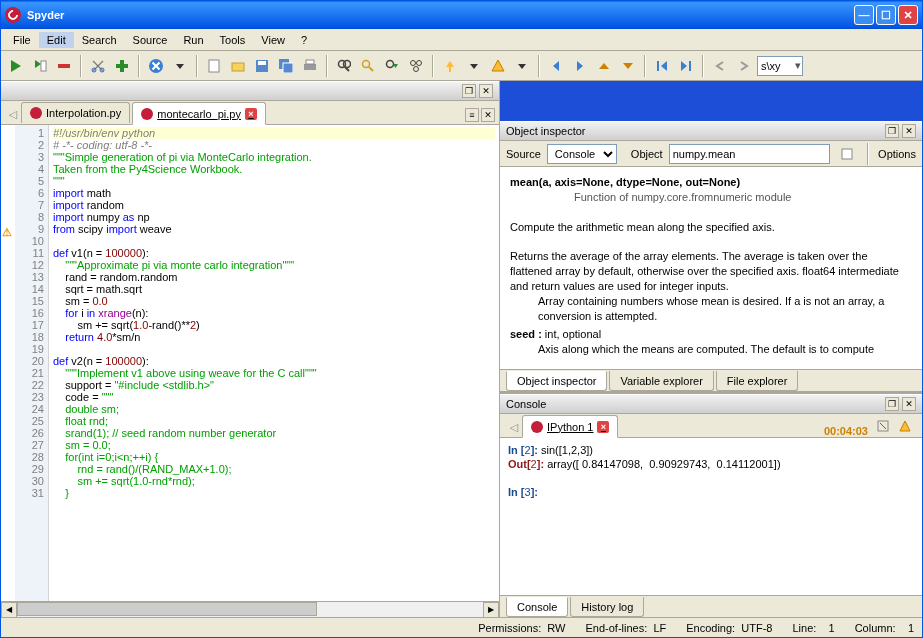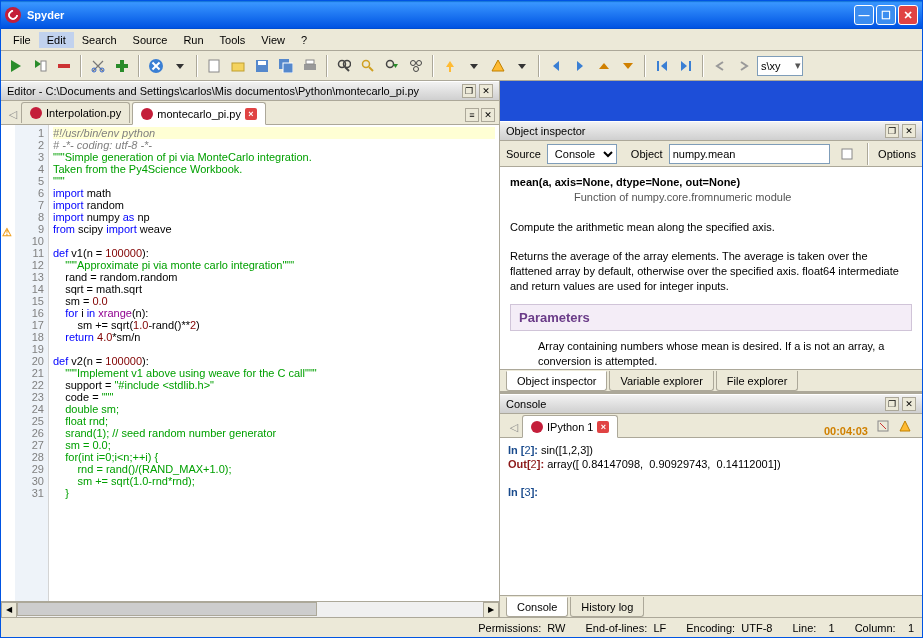--- a/index.html
+++ b/index.html
@@ -19,21 +19,21 @@
 .tsep { width:2px; height:22px; border-left:1px solid #aca899; border-right:1px solid #fff; margin:0 3px; }
 .tinput { height:20px; border:1px solid #7f9db9; background:#fff; padding:0 3px; font-size:11px; width:46px; }
 .body { flex:1; display:flex; overflow:hidden; }
 .left { width:499px; display:flex; flex-direction:column; border-right:1px solid #aca899; }
 .right { flex:1; display:flex; flex-direction:column;margin-top:40px; }
 .panetitle { height:20px; background:linear-gradient(#f2f2f2,#cfcfcf); border-top:1px solid #fff; border-bottom:1px solid #aca899; display:flex; align-items:center; padding:0 6px; font-size:11px; }
 .panecontrols { margin-left:auto; display:flex; gap:3px; }
 .pnctl { width:14px; height:14px; border:1px solid #aca899; background:#ece9d8; cursor:pointer; display:flex; align-items:center; justify-content:center; line-height:1; font-size:9px; }
 .tabbar { height:24px; display:flex; align-items:flex-end; background:#ece9d8; padding:0 4px; gap:0; border-bottom:1px solid #aca899; }
 .tab { height:21px; padding:0 8px; background:#ece9d8; border:1px solid #aca899; border-bottom:none; border-radius:3px 3px 0 0; display:flex; align-items:center; gap:4px; cursor:pointer; margin-right:2px; position:relative; }
-.tab.active { background:#fff; height:23px; z-index:2; border-bottom:1px solid #fff; margin-bottom:-1px; }
+.tab.active { background:#fff; height:23px; z-index:2; border-bottom:1px solid #fff; margin-bottom:-1px;text-decoration:underline; }
 .tabclose { width:12px; height:12px; border-radius:2px; background:#e04343; color:#fff; font-size:9px; font-weight:bold; display:flex; align-items:center; justify-content:center; cursor:pointer; }
 .tabicon { width:12px; height:12px; border-radius:50%; background:#c41e3a; }
 .editor { flex:1; background:#fff; display:flex; overflow:hidden; font-family:'Courier New',monospace; font-size:12px; position:relative; }
 .gutter { width:34px; background:#eef3f9; text-align:right; padding:2px 4px 2px 2px; color:#808080; border-right:1px solid #d4d4d4; user-select:none; }
 .code { flex:1; padding:2px 4px; white-space:pre; overflow:hidden; }
 .hl-line { background:#ffffd4; display:inline-block; width:100%; }
 .c-comment { color:#808080; font-style:italic; }
 .c-str { color:#00a000; }
 .c-kw { color:#0000ff; }
 .c-num { color:#800000; }
@@ -260,21 +260,20 @@
         </svg>
       </div>
     <input class="tinput" value="s\xy" style="">
     <span style="margin-left:-10px;color:#555">▾</span>
   </div>
 
   <div class="body">
 
     <div class="left">
       <div class="panetitle">
-        <span>Editor - C:\Documents and Settings\carlos\Mis documentos\Python\montecarlo_pi.py</span>
         <div class="panecontrols">
           <div class="pnctl">❐</div>
           <div class="pnctl">✕</div>
         </div>
       </div>
       <div class="tabbar">
         <div class="tabprev">◁</div>
         <div id="editor-tabs" style="display:flex">
             <div class="tab">
               <div class="tabicon"></div>
@@ -393,21 +392,20 @@
         <span style="cursor:pointer">Options</span>
       </div>
       <div class="inspector">
         <div class="inspbody">
           <div class="sig">mean(a, axis=None, dtype=None, out=None)</div>
           <div class="sub">Function of numpy.core.fromnumeric module</div>
           <br>
           <div>Compute the arithmetic mean along the specified axis.</div>
           <br>
           <div>Returns the average of the array elements. The average is taken over the flattened array by default, otherwise over the specified axis. float64 intermediate and return values are used for integer inputs.</div>
-          <div class="paramhead">Parameters</div>
           <div style="margin-left:28px">Array containing numbers whose mean is desired. If a is not an array, a conversion is attempted.</div>
           <div style="margin-top:4px"><b>seed :</b><span> int, optional</span></div>
           <div style="margin-left:28px">Axis along which the means are computed. The default is to compute</div>
         </div>
         <div class="insptabs" id="insptabs">
             <div class="insptab active">Object inspector</div>
             <div class="insptab">Variable explorer</div>
             <div class="insptab">File explorer</div>
           </div>
       </div>

